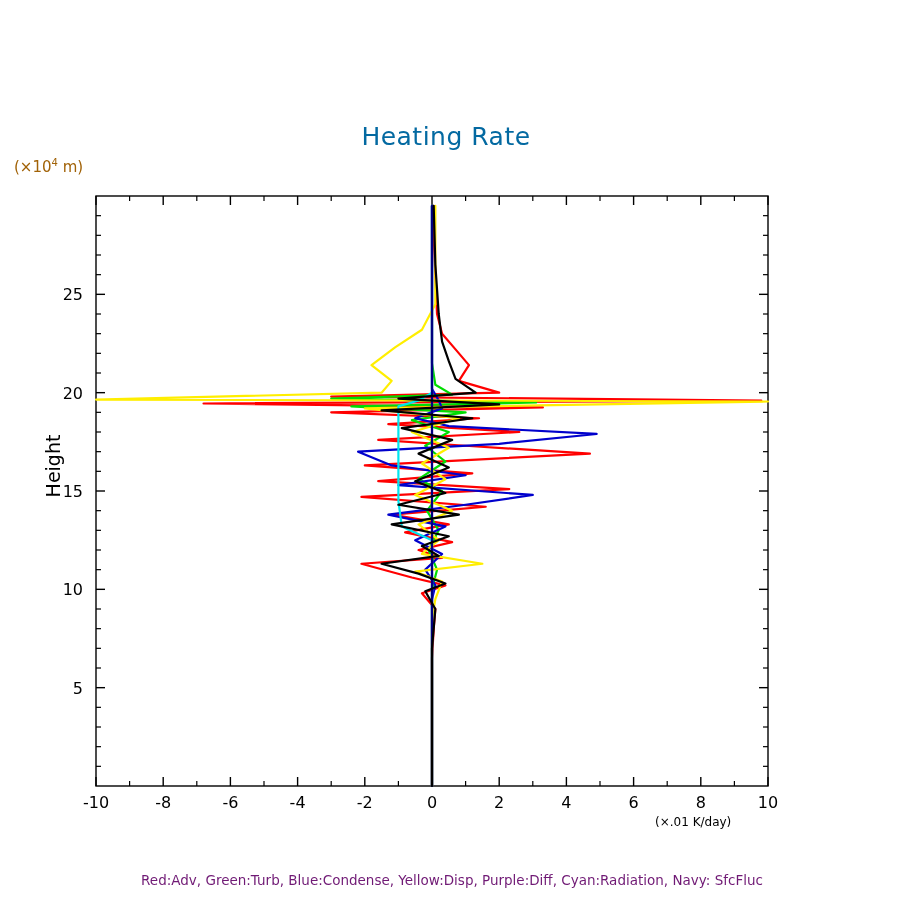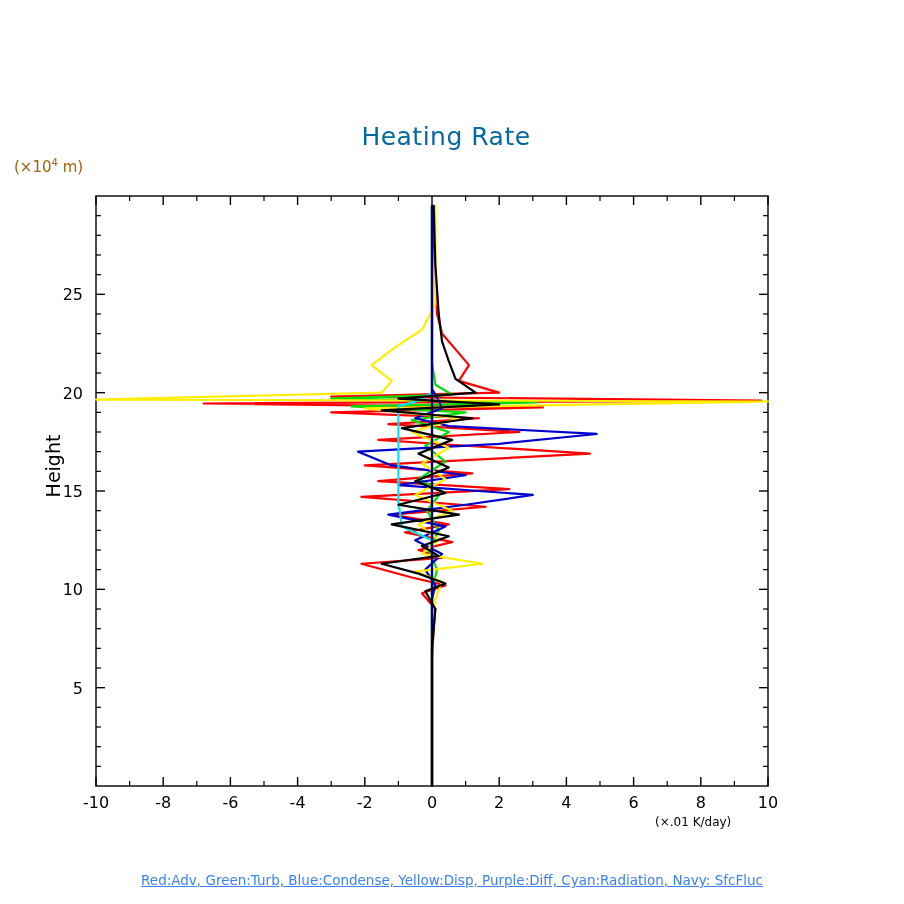--- a/index.html
+++ b/index.html
@@ -53,22 +53,21 @@
     font-size: 19px;
     color: #000000;
   }
   #legend-line {
     position: absolute;
     left: 0;
     top: 872px;
     width: 904px;
     text-align: center;
     font-size: 13.5px;
-    color: #3b82f6;
-    text-decoration: underline;
+    color: #701a75;
   }
   #plot-svg {
     position: absolute;
     left: 0;
     top: 0;
   }
   .tick-label {
     font-family: "DejaVu Sans", sans-serif;
     font-size: 16px;
     fill: #000000;

